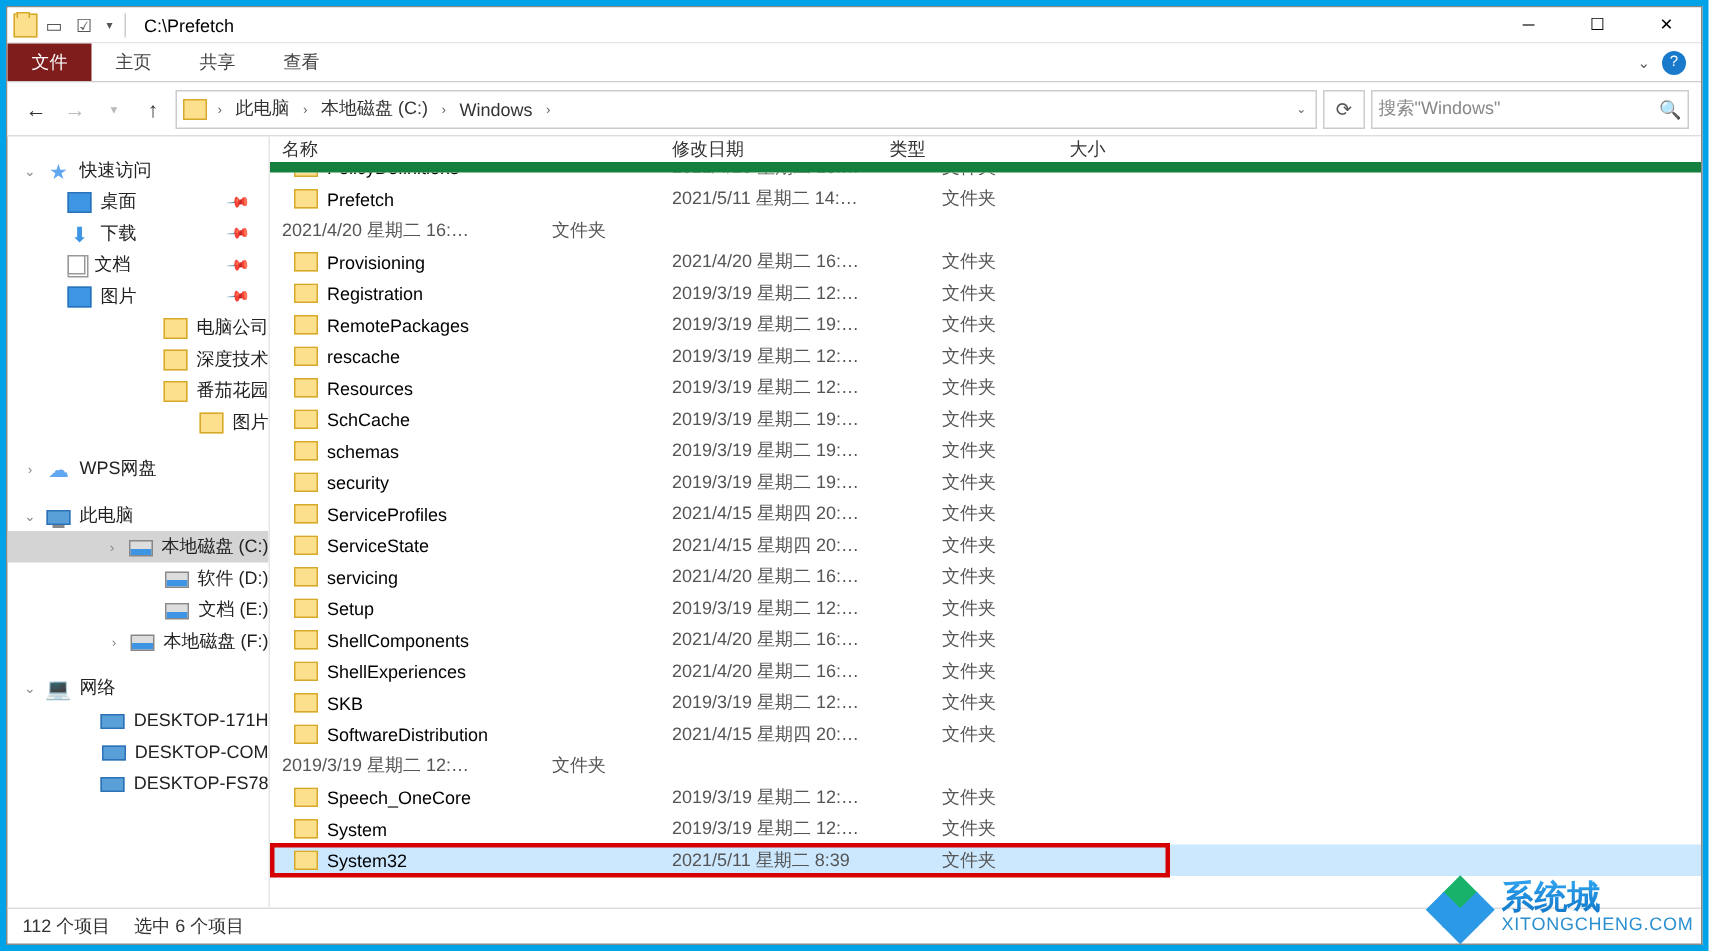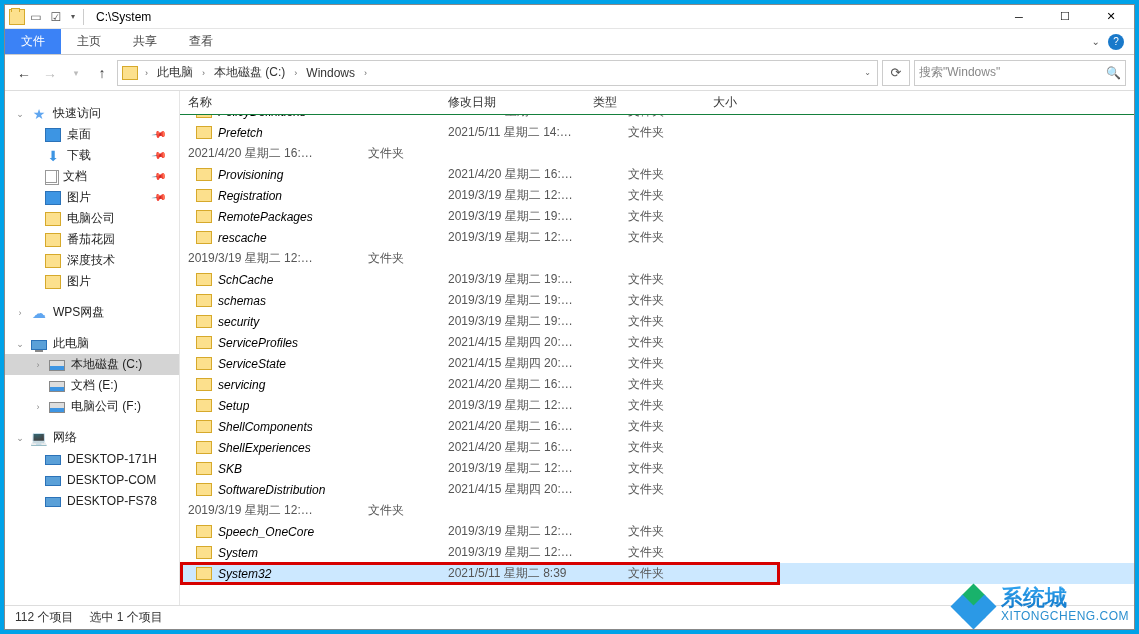--- a/index.html
+++ b/index.html
@@ -12,21 +12,21 @@
 .titlebar-icon { width: 16px; height: 16px; background: #fce08d; border: 1px solid #d6a92b; position: relative; }
 .titlebar-icon::before { content: ""; position: absolute; top: -2px; left: 1px; width: 7px; height: 3px; background: #fce08d; border: 1px solid #d6a92b; border-bottom: none; }
 .qa-btn { width: 18px; height: 18px; display: flex; align-items: center; justify-content: center; color: #555; }
 .qa-down { font-size: 8px; color: #555; padding: 0 4px; }
 .title-text { margin-left: 8px; font-size: 12px; color: #000; }
 .titlebar-controls { margin-left: auto; display: flex; }
 .tc-btn { width: 46px; height: 24px; display: flex; align-items: center; justify-content: center; font-size: 11px; }
 
 
 .ribbon { height: 26px; display: flex; align-items: stretch; background: #fff; border-bottom: 1px solid #ccc; }
-.ribbon-file { background: #3b82f6; color: #fff; padding: 0 16px; display: flex; align-items: center; font-size: 12px; }
+.ribbon-file { background: #7f1d1d; color: #fff; padding: 0 16px; display: flex; align-items: center; font-size: 12px; }
 .ribbon-tab { padding: 0 16px; display: flex; align-items: center; font-size: 12px; color: #444; }
 .ribbon-right { margin-left: auto; display: flex; align-items: center; gap: 8px; padding-right: 10px; color: #555; }
 .help-circle { width: 16px; height: 16px; border-radius: 50%; background: #1979ca; color: #fff; font-size: 10px; display: flex; align-items: center; justify-content: center; }
 
 
 .navbar { height: 36px; display: flex; align-items: center; gap: 4px; padding: 4px 8px; background: #fff; border-bottom: 1px solid #ddd; }
 .nav-btn { width: 22px; height: 22px; display: flex; align-items: center; justify-content: center; color: #666; font-size: 14px; }
 .nav-btn.disabled { color: #bbb; }
 .nav-btn.enabled { color: #333; }
 .addr-wrap { flex: 1; display: flex; align-items: center; border: 1px solid #ccc; height: 26px; background: #fff; }
@@ -38,21 +38,21 @@
 .search-wrap { width: 212px; height: 26px; border: 1px solid #ccc; display: flex; align-items: center; padding: 0 4px; }
 .search-text { color: #888; font-size: 12px; flex: 1; }
 .search-icon { color: #888; font-size: 12px; }
 
 
 .body { flex: 1; display: flex; overflow: hidden; }
 
 
 .navpane { width: 175px; border-right: 1px solid #e5e5e5; overflow-y: auto; padding: 12px 0 2px 0; }
 .np-item { display: flex; align-items: center; height: 21px; padding-left: 22px; gap: 6px; font-size: 12px; color: #222; white-space: nowrap; overflow: hidden; }
-.np-item.indent1 { padding-left: 40px; }
+.np-item.indent1 { padding-left: 40px; justify-content: flex-end; }
 .np-item.with-chevron { padding-left: 10px; }
 .np-item.with-chevron.indent1 { padding-left: 28px; }
 .np-item.selected { background: #d4d4d4; }
 .np-chev { width: 10px; font-size: 9px; color: #888; display: flex; justify-content: center; }
 .np-icon { width: 16px; height: 14px; flex-shrink: 0; position: relative; }
 .np-pin { margin-left: auto; margin-right: 14px; color: #8c8c8c; font-size: 10px; transform: rotate(40deg); }
 .np-gap { height: 10px; }
 .icon-folder { background: #fce08d; border: 1px solid #d6a92b; }
 .icon-star { width: 16px; height: 16px; color: #60a6f0; display: flex; align-items: center; justify-content: center; font-size: 14px; }
 .icon-desktop { background: #3d95e3; border: 1px solid #2b72b8; }
@@ -61,31 +61,31 @@
 .icon-pics { background: #3d95e3; border: 1px solid #2b72b8; }
 .icon-cloud { color: #60a6f0; font-size: 14px; display: flex; align-items: center; justify-content: center; }
 .icon-pc { background: #5aa0d8; border: 1px solid #2b72b8; height: 10px; margin-top:2px; }
 .icon-pc::after { content:""; position:absolute; bottom:-3px; left:3px; width:8px; height:2px; background:#888;}
 .icon-drive { background: linear-gradient(#ddd 55%, #3d95e3 55%); border: 1px solid #888; height:11px; margin-top:2px;}
 .icon-net { color: #5aa0d8; font-size:14px; display:flex; align-items:center; justify-content:center;}
 .icon-netpc { background: #5aa0d8; border: 1px solid #2b72b8; height: 10px; margin-top:2px;}
 
 
 .filelist { flex: 1; display: flex; flex-direction: column; overflow: hidden; position: relative; }
-.fl-header { display: flex; height: 24px; border-bottom: 1px solid #15803d; align-items: center; font-size: 12px; color: #333; position: relative; z-index:2; background:#fff;}
+.fl-header { display: flex; height: 24px; border-bottom: 7px solid #15803d; align-items: center; font-size: 12px; color: #333; position: relative; z-index:2; background:#fff;}
 .fl-col { padding-left: 8px; display:flex; align-items:center; height:100%; border-right:1px solid transparent;}
 .fl-col.name { width: 260px; }
 .fl-col.date { width: 145px; }
 .fl-col.type { width: 120px; }
 .fl-col.size { width: 100px; text-align: right; }
 .fl-rows { flex: 1; overflow: hidden; }
 .fl-row { display: flex; height: 21px; align-items: center; font-size: 12px; color: #222; }
 .fl-row.selected { background: #cce8ff; }
 .fl-cell { padding-left: 8px; overflow: hidden; white-space: nowrap; text-overflow: ellipsis; color: #555; }
-.fl-cell.name { width: 260px; display: flex; align-items: center; gap: 6px; padding-left: 16px; color: #000; font-style: italic; }
+.fl-cell.name { width: 260px; display: flex; align-items: center; gap: 6px; padding-left: 16px; color: #000; }
 .fl-cell.date { width: 145px; }
 .fl-cell.type { width: 120px; margin-left: 35px; }
 .fl-folder-icon { width: 16px; height: 13px; background: #fce08d; border: 1px solid #d6a92b; flex-shrink: 0; }
 .red-box { position: absolute; left: 0; width: 600px; height: 23px; border: 3px solid #d60000; pointer-events: none; z-index: 3; }
 
 
 .statusbar { height: 24px; border-top: 1px solid #ddd; display: flex; align-items: center; padding: 0 10px; gap: 16px; font-size: 12px; color: #333; }
 
 
 .watermark { position: absolute; right: 10px; bottom: 6px; display: flex; align-items: flex-start; gap: 6px; z-index: 20; }
@@ -104,21 +104,21 @@
 
 <div class="window">
 
   <div class="titlebar">
     <div class="titlebar-left">
       <div class="titlebar-icon"></div>
       <div class="qa-btn">▭</div>
       <div class="qa-btn">☑</div>
       <div class="qa-down">▾</div>
       <div class="qa-down" style="border-left:1px solid #ccc;height:16px;padding:0;margin:0 2px"></div>
-      <span class="title-text">C:\System</span>
+      <span class="title-text">C:\Prefetch</span>
     </div>
     <div class="titlebar-controls">
       <div class="tc-btn">─</div>
       <div class="tc-btn">☐</div>
       <div class="tc-btn close">✕</div>
     </div>
   </div>
 
   <div class="ribbon">
     <div class="ribbon-file">文件</div>
@@ -180,25 +180,25 @@
           <span class="np-icon icon-pics"></span>
           <span>图片</span>
           <span class="np-pin">📌</span>
         </div>
       <div class="np-item indent1">
           <span class="np-icon icon-folder"></span>
           <span>电脑公司</span>
         </div>
       <div class="np-item indent1">
           <span class="np-icon icon-folder"></span>
+          <span>深度技术</span>
+        </div>
+      <div class="np-item indent1">
+          <span class="np-icon icon-folder"></span>
           <span>番茄花园</span>
-        </div>
-      <div class="np-item indent1">
-          <span class="np-icon icon-folder"></span>
-          <span>深度技术</span>
         </div>
       <div class="np-item indent1">
           <span class="np-icon icon-folder"></span>
           <span>图片</span>
         </div>
       <div class="np-gap"></div>
       <div class="np-item with-chevron">
           <span class="np-chev">›</span>
           <span class="np-icon icon-cloud">☁</span>
           <span>WPS网盘</span>
@@ -210,26 +210,31 @@
           <span>此电脑</span>
         </div>
       <div class="np-item with-chevron indent1 selected">
           <span class="np-chev">›</span>
           <span class="np-icon icon-drive"></span>
           <span>本地磁盘 (C:)</span>
         </div>
       <div class="np-item with-chevron indent1">
           <span class="np-chev" style="visibility:hidden">›</span>
           <span class="np-icon icon-drive"></span>
+          <span>软件 (D:)</span>
+        </div>
+      <div class="np-item with-chevron indent1">
+          <span class="np-chev" style="visibility:hidden">›</span>
+          <span class="np-icon icon-drive"></span>
           <span>文档 (E:)</span>
         </div>
       <div class="np-item with-chevron indent1">
           <span class="np-chev">›</span>
           <span class="np-icon icon-drive"></span>
-          <span>电脑公司 (F:)</span>
+          <span>本地磁盘 (F:)</span>
         </div>
       <div class="np-gap"></div>
       <div class="np-item with-chevron">
           <span class="np-chev">⌄</span>
           <span class="np-icon icon-net">💻</span>
           <span>网络</span>
         </div>
       <div class="np-item indent1">
           <span class="np-icon icon-netpc"></span>
           <span>DESKTOP-171H</span>
@@ -298,20 +303,24 @@
           </div>
           <div class="fl-row">
             <div class="fl-cell name">
               <span class="fl-folder-icon"></span>
               <span>rescache</span>
             </div>
             <div class="fl-cell date">2019/3/19 星期二 12:…</div>
             <div class="fl-cell type">文件夹</div>
           </div>
           <div class="fl-row">
+            <div class="fl-cell name">
+              <span class="fl-folder-icon"></span>
+              <span>Resources</span>
+            </div>
             <div class="fl-cell date">2019/3/19 星期二 12:…</div>
             <div class="fl-cell type">文件夹</div>
           </div>
           <div class="fl-row">
             <div class="fl-cell name">
               <span class="fl-folder-icon"></span>
               <span>SchCache</span>
             </div>
             <div class="fl-cell date">2019/3/19 星期二 19:…</div>
             <div class="fl-cell type">文件夹</div>
@@ -424,21 +433,21 @@
             <div class="fl-cell date">2021/5/11 星期二 8:39</div>
             <div class="fl-cell type">文件夹</div>
           </div>
         </div>
     <div class="red-box" style="top: 471px;"></div>
       </div>
   </div>
 
   <div class="statusbar">
     <span>112 个项目</span>
-    <span>选中 1 个项目</span>
+    <span>选中 6 个项目</span>
   </div>
 </div>
 
 <div class="watermark">
   <div class="wm-icon">
       <span class="a"></span>
       <span class="b"></span>
       <span class="c"></span>
       <span class="d"></span>
     </div>

